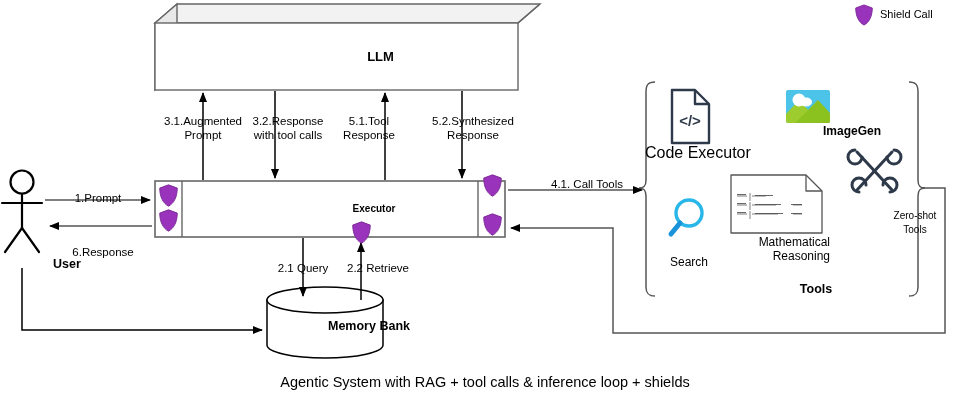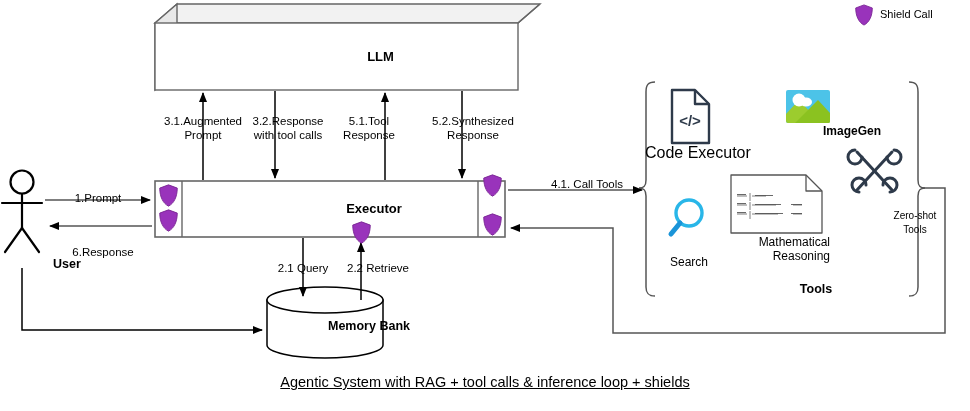--- a/index.html
+++ b/index.html
@@ -38,21 +38,20 @@
     overflow: visible;
   }
   .caption {
     position: absolute;
     left: 0;
     top: 374px;
     width: 970px;
     text-align: center;
     font-size: 14.5px;
     color: #000000;
-    text-decoration: underline;
   }
 </style>
 </head>
 <body>
 
 <div id="canvas">
 
   <svg class="layer" viewBox="0 0 970 411">
     <defs>
       <marker id="arrHead" markerWidth="10" markerHeight="8" refX="9" refY="4" orient="auto" markerUnits="userSpaceOnUse">
@@ -179,21 +178,21 @@
       <line x1="892" y1="152" x2="857" y2="190"></line>
       <path d="M855,150 a7,7 0 1 0 7,7" stroke-width="3"></path>
       <path d="M894,150 a7,7 0 1 1 -7,7" stroke-width="3"></path>
       <path d="M859,192 a7,7 0 1 1 7,-7" stroke-width="3"></path>
       <path d="M890,192 a7,7 0 1 0 -7,-7" stroke-width="3"></path>
     </g>
   </svg>
 
   <div class="lbl lbl-bold" style="left:155px; top:50px; width:363px; font-size:13px;">LLM</div>
 
-  <div class="lbl lbl-bold" style="left:182px; top:202px; width:296px; font-size:13px;">Executor</div>
+  <div class="lbl lbl-bold" style="left:182px; top:202px; width:296px; font-size:10px;">Executor</div>
 
   <div class="lbl lbl-bold" style="left:267px; top:320px; width:116px; font-size:12.5px;">Memory Bank</div>
 
   <div class="lbl lbl-bold" style="left:0px; top:258px; width:46px; font-size:12.5px;">User</div>
 
   <div class="lbl lbl-bold" style="left:722px; top:283px; width:100px; font-size:12.5px;">Tools</div>
 
   <div class="lbl" style="left:48px; top:192px; width:100px;">1.Prompt</div>
 
   <div class="lbl" style="left:48px; top:218px; width:110px;margin-top:28px;">6.Response</div>

